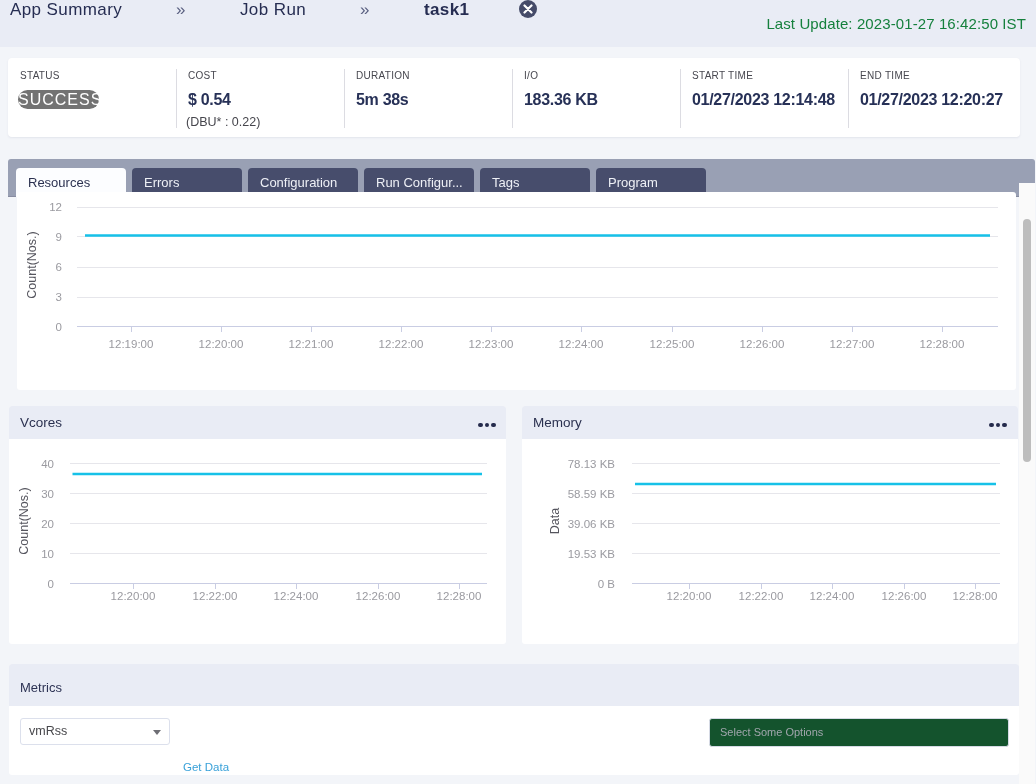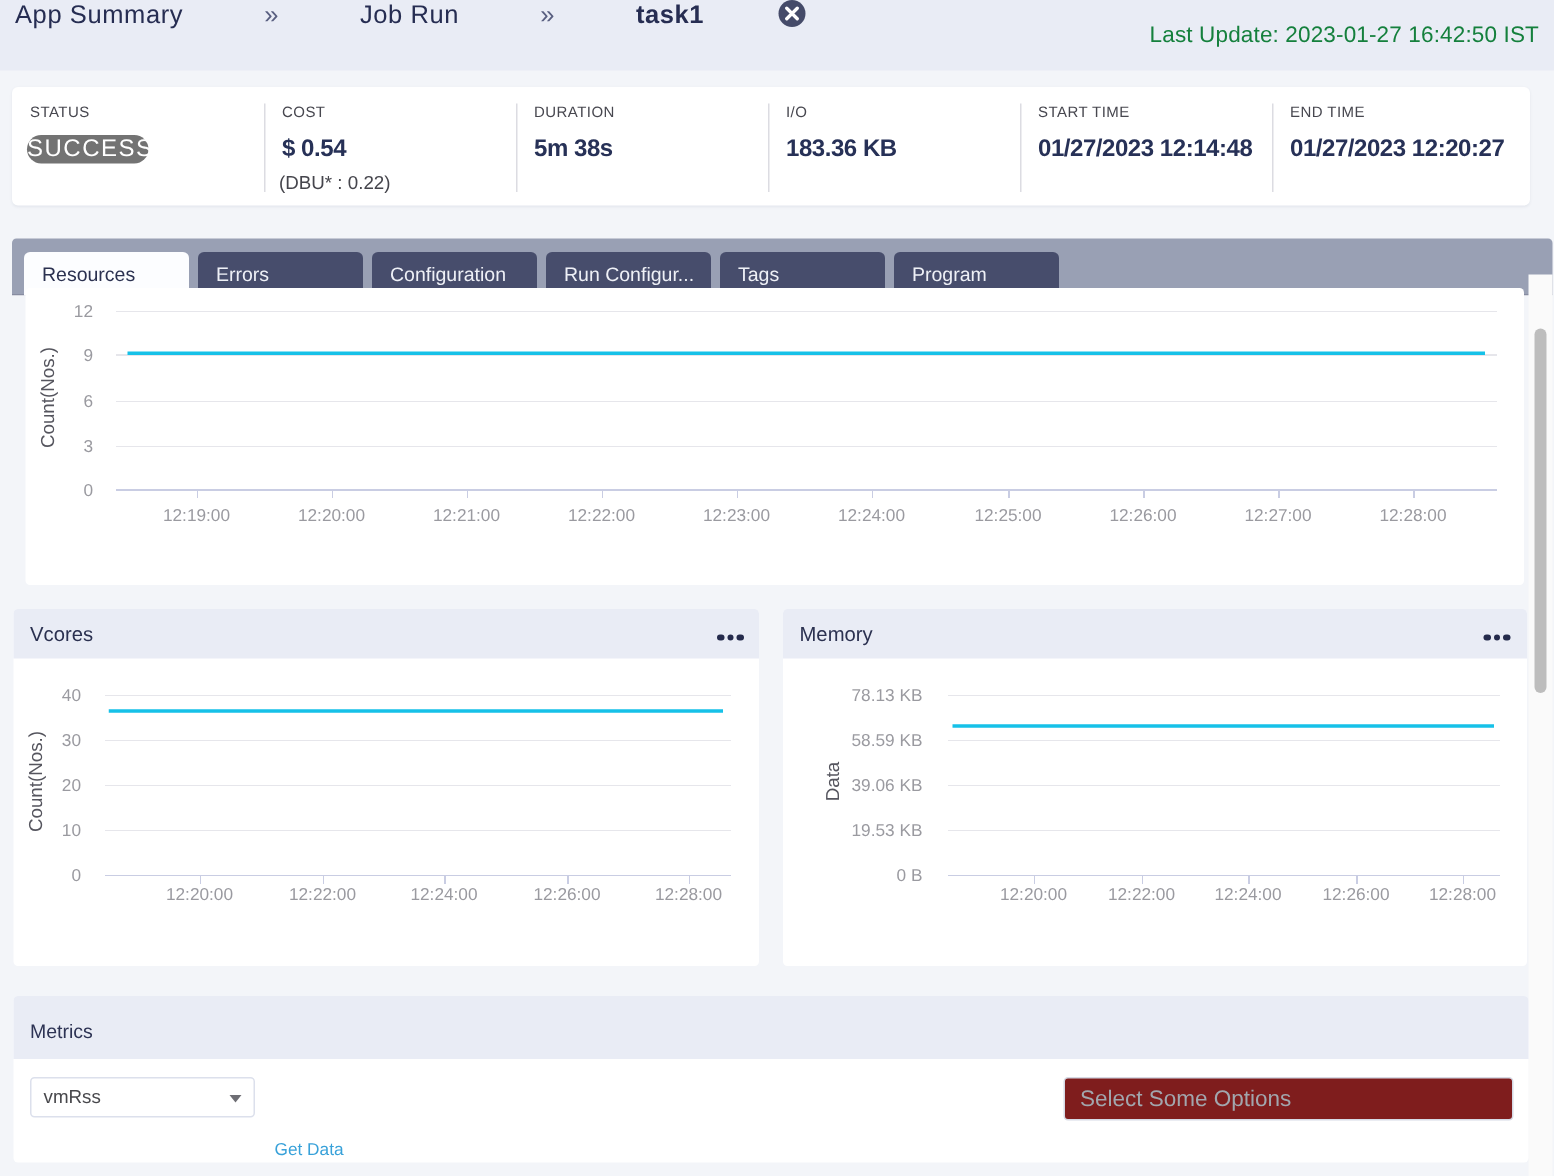--- a/index.html
+++ b/index.html
@@ -36,21 +36,21 @@
   
   .panel { background:#fff; border-radius:3px; }
   .phead { position:absolute; left:0; top:0; width:100%; height:33px; background:#e9ecf5; border-radius:3px 3px 0 0; color:#2b3150; font-size:13.5px; line-height:33px; padding-left:11px; }
   .dots { position:absolute; top:16.5px; display:flex; gap:2px; }
   .dots i { width:4.6px; height:4.6px; background:#252b4c; border-radius:50%; display:block; }
 
   .mhead { position:absolute; left:0; top:0; width:100%; height:42px; background:#e9ecf5; border-radius:3px 3px 0 0; color:#2d3354; font-size:13px; padding:16px 0 0 11px; }
   .sel { position:absolute; left:11px; top:54px; width:150px; height:27px; border:1px solid #dce0ec; border-radius:3px; background:#fff; font-size:12.5px; color:#48484c; line-height:25px; padding-left:8px; }
   .sel .caret { position:absolute; right:8px; top:11px; width:0; height:0; border-left:4.5px solid transparent; border-right:4.5px solid transparent; border-top:5.5px solid #6e6e74; }
   .getdata { position:absolute; left:174px; top:61px; font-size:11.5px; color:#38a1d9;margin-top:36px; }
-  .selopt { position:absolute; left:700px; top:54px; width:300px; height:29px; border:1px solid #d6dae5; border-radius:3px; background:#7f1d1d; font-size:15px; color:#a2a6ad; line-height:27px; padding-left:10px; }
+  .selopt { position:absolute; left:700px; top:54px; width:300px; height:29px; border:1px solid #d6dae5; border-radius:3px; background:#14532d; font-size:11px; color:#a2a6ad; line-height:27px; padding-left:10px; }
 
   svg text { font-family:"Liberation Sans", sans-serif; }
 </style>
 </head>
 <body>
   <div class="abs topbar"></div>
   <div class="abs crumb">
     <span>App Summary</span>
     <span class="sep">»</span>
     <span>Job Run</span>

